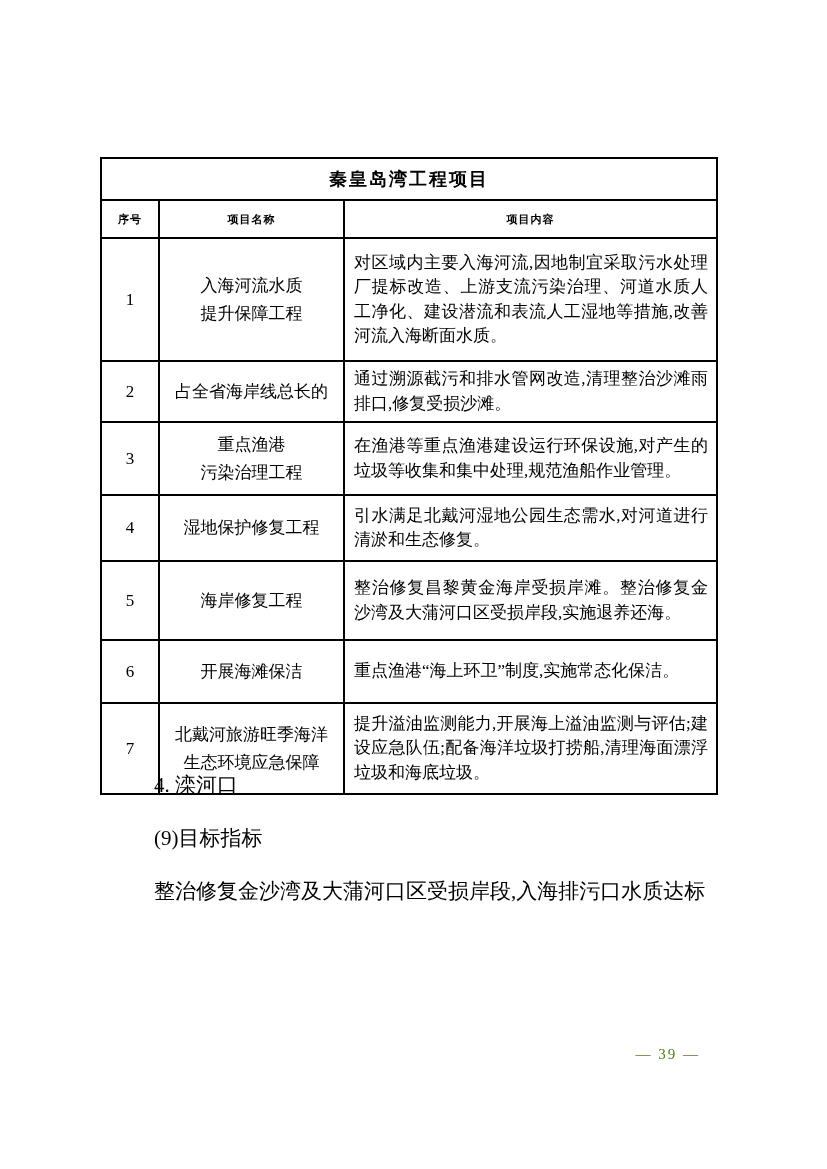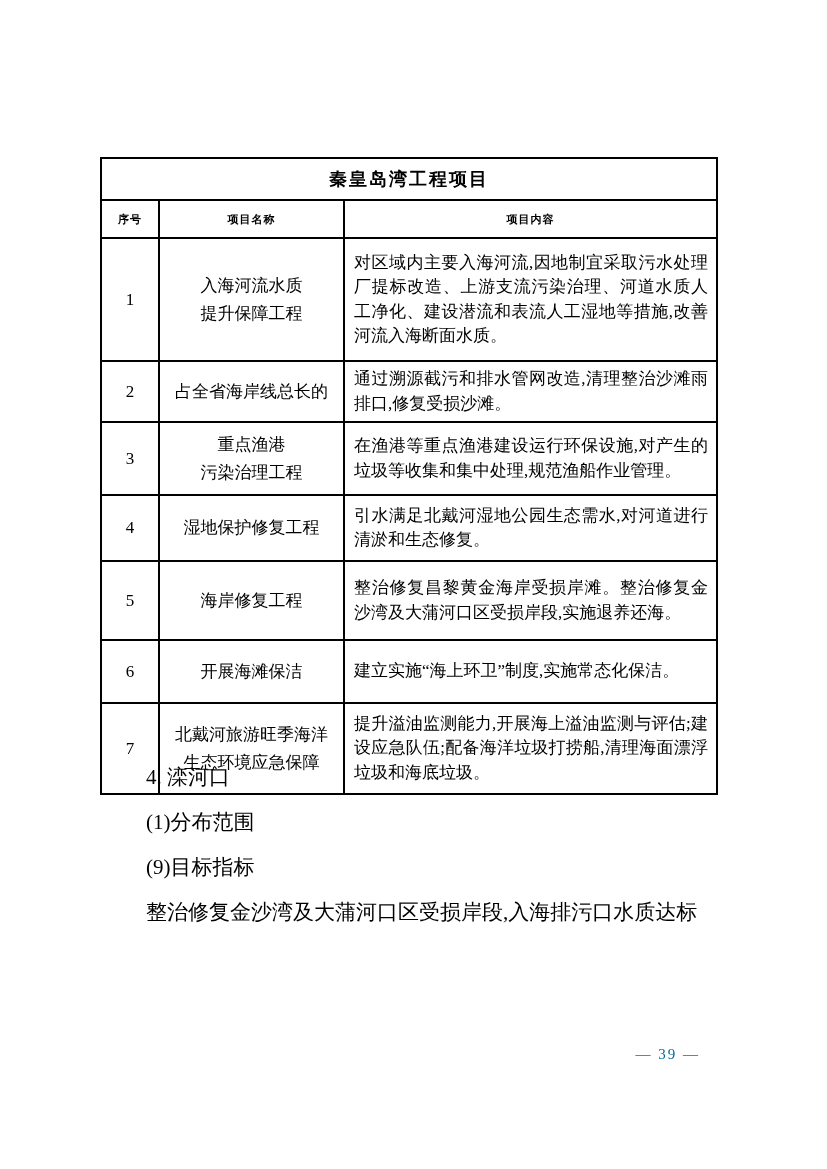--- a/index.html
+++ b/index.html
@@ -37,25 +37,25 @@
   tr.r3 td { height: 63px; }
   tr.r4 td { height: 56px; }
   tr.r5 td { height: 69px; }
   tr.r6 td { height: 53px; }
   tr.r7 td { height: 81px; }
 
   .body-text {
     position: absolute; left: 100px; top: 753px; width: 618px;
     font-size: 21px; line-height: 41px;
   }
-  .body-text p { margin: 4px; text-indent: 2em; text-align: justify; }
+  .body-text p { margin: 12px; text-indent: 2em; text-align: justify; }
 
   .footer {
     position: absolute; left: 0; top: 1046px; width: 700px;
-    text-align: right; font-size: 15px; color: #0369a1; letter-spacing: 2px;
+    text-align: right; font-size: 15px; color: #4d7c0f; letter-spacing: 2px;
   }
 </style>
 </head>
 <body>
 
 <div class="page">
 
   <div class="table-wrap">
     <table class="proj">
       <colgroup>
@@ -97,34 +97,33 @@
           <td class="content">引水满足北戴河湿地公园生态需水,对河道进行清淤和生态修复。</td>
         </tr>
         <tr class="r5">
           <td class="no">5</td>
           <td class="name">海岸修复工程</td>
           <td class="content">整治修复昌黎黄金海岸受损岸滩。整治修复金沙湾及大蒲河口区受损岸段,实施退养还海。</td>
         </tr>
         <tr class="r6">
           <td class="no">6</td>
           <td class="name">开展海滩保洁</td>
-          <td class="content">建立实施“海上环卫”制度,实施常态化保洁。</td>
+          <td class="content">重点渔港“海上环卫”制度,实施常态化保洁。</td>
         </tr>
         <tr class="r7">
           <td class="no">7</td>
           <td class="name">北戴河旅游旺季海洋
 生态环境应急保障</td>
           <td class="content">提升溢油监测能力,开展海上溢油监测与评估;建设应急队伍;配备海洋垃圾打捞船,清理海面漂浮垃圾和海底垃圾。</td>
         </tr>
       </tbody>
     </table>
   </div>
 
   <div class="body-text">
     <p>4. 滦河口</p>
-    <p>(1)分布范围</p>
     <p>(9)目标指标</p>
     <p>整治修复金沙湾及大蒲河口区受损岸段,入海排污口水质达标</p>
   </div>
 
   <div class="footer">— 39 —</div>
 
 </div>
 
 </body></html>

